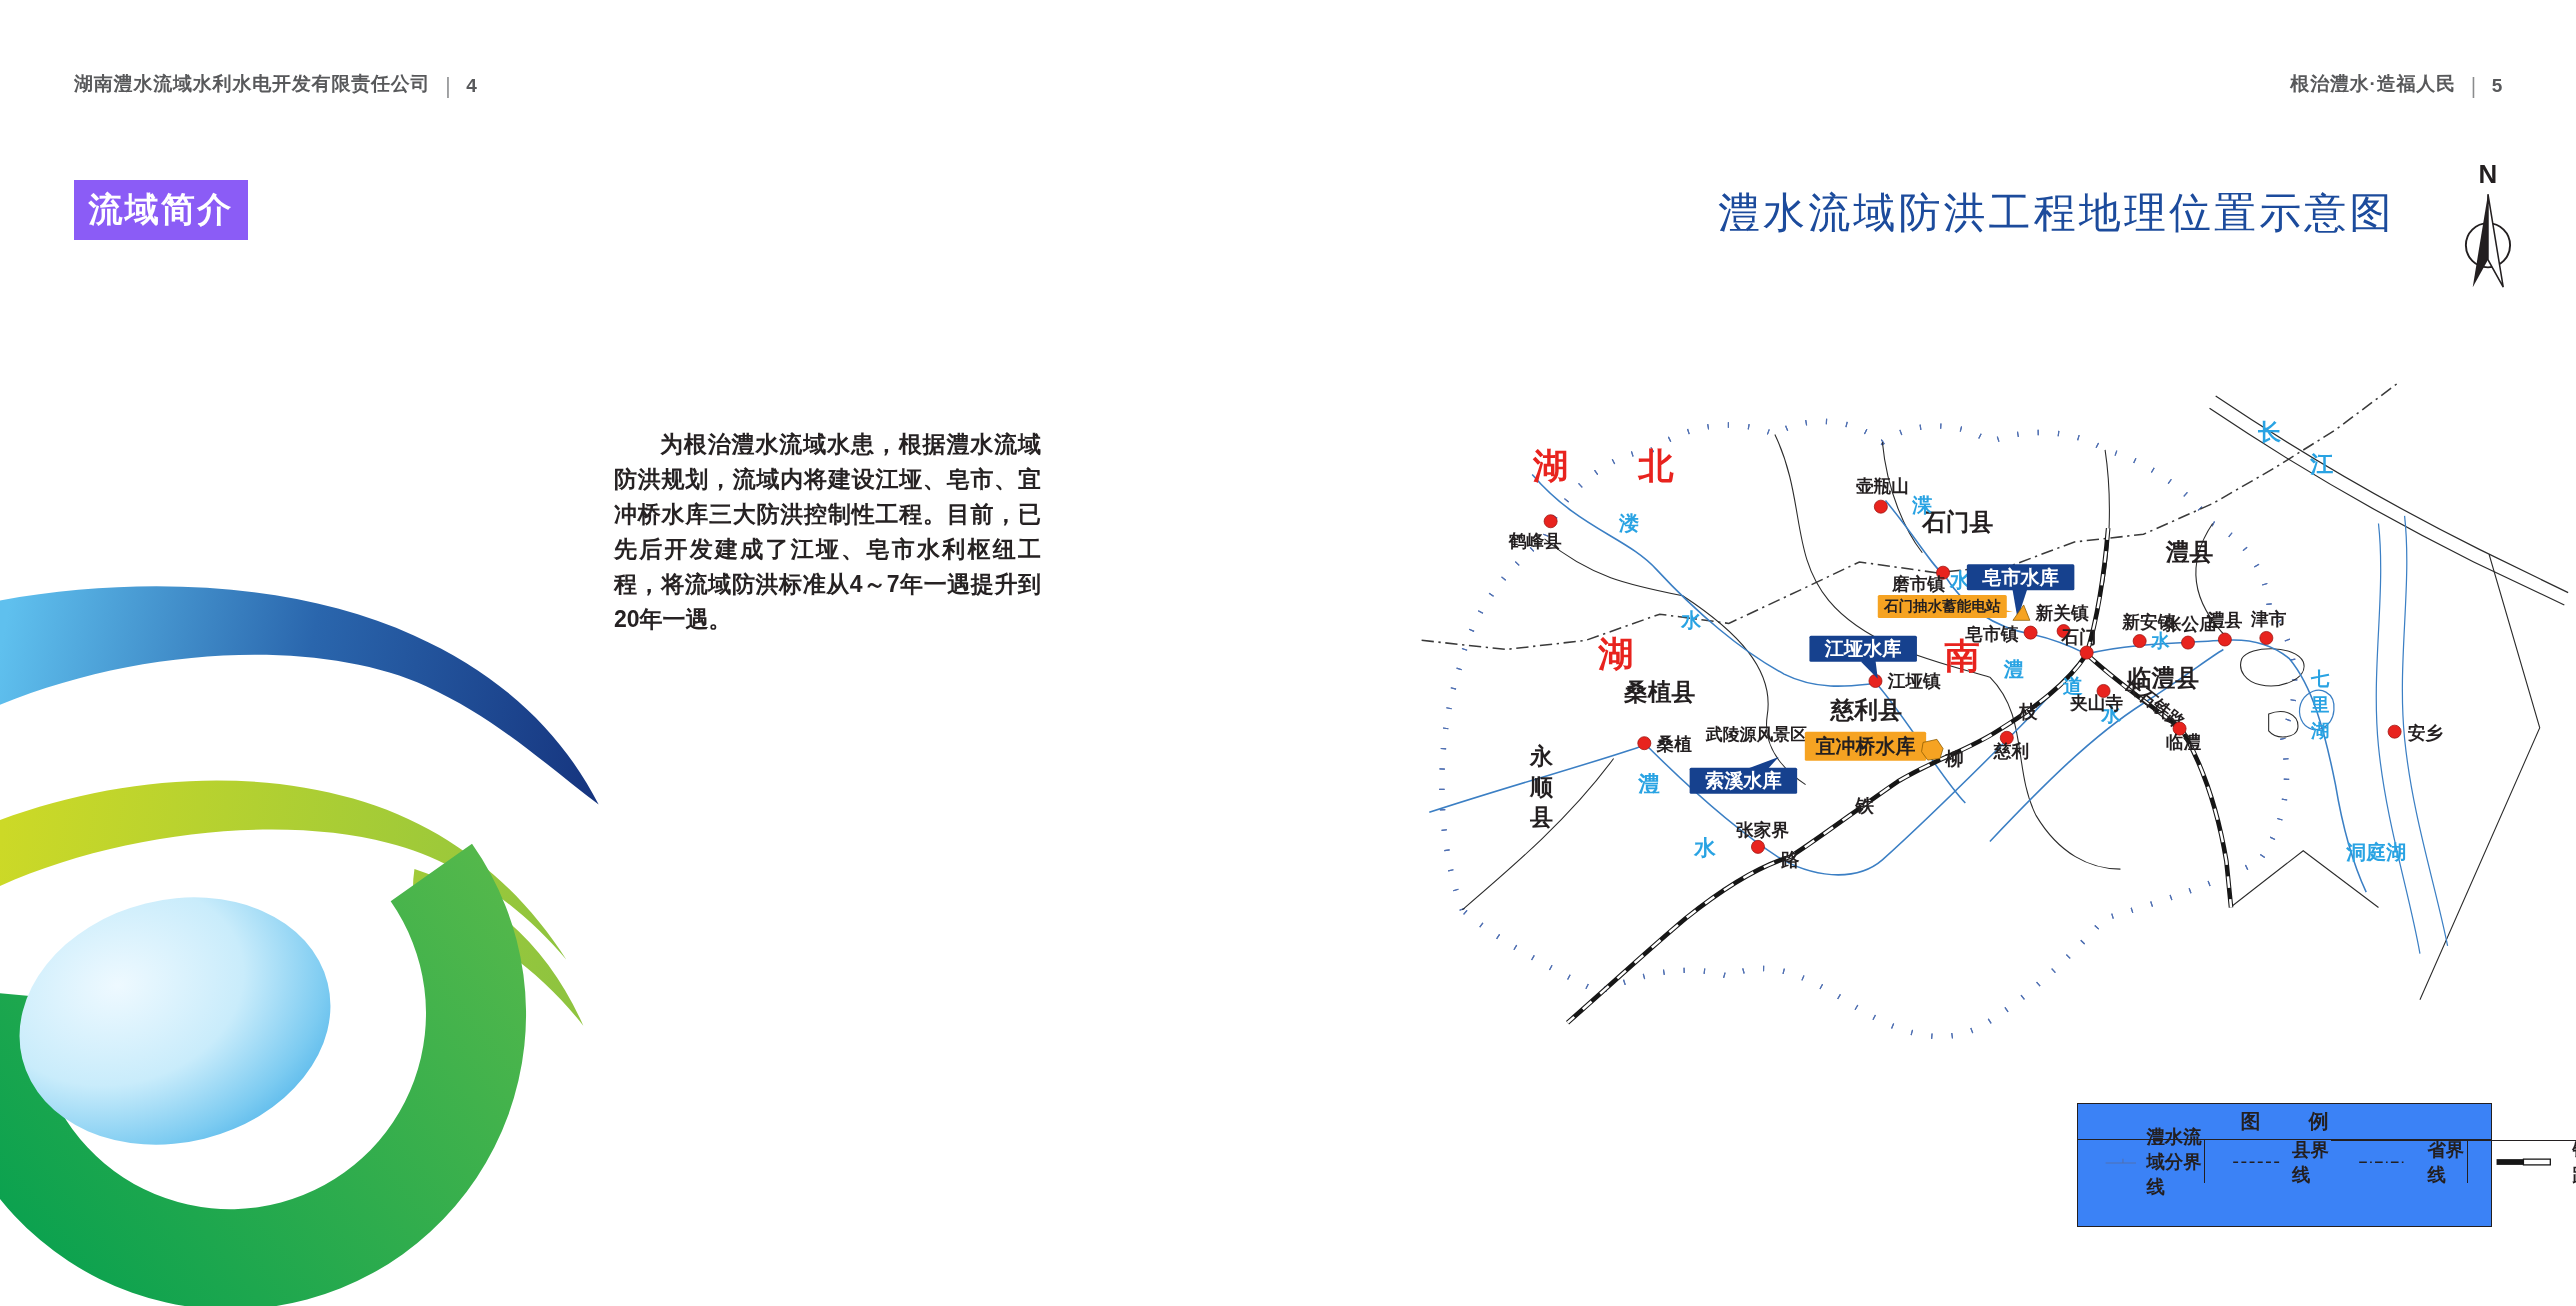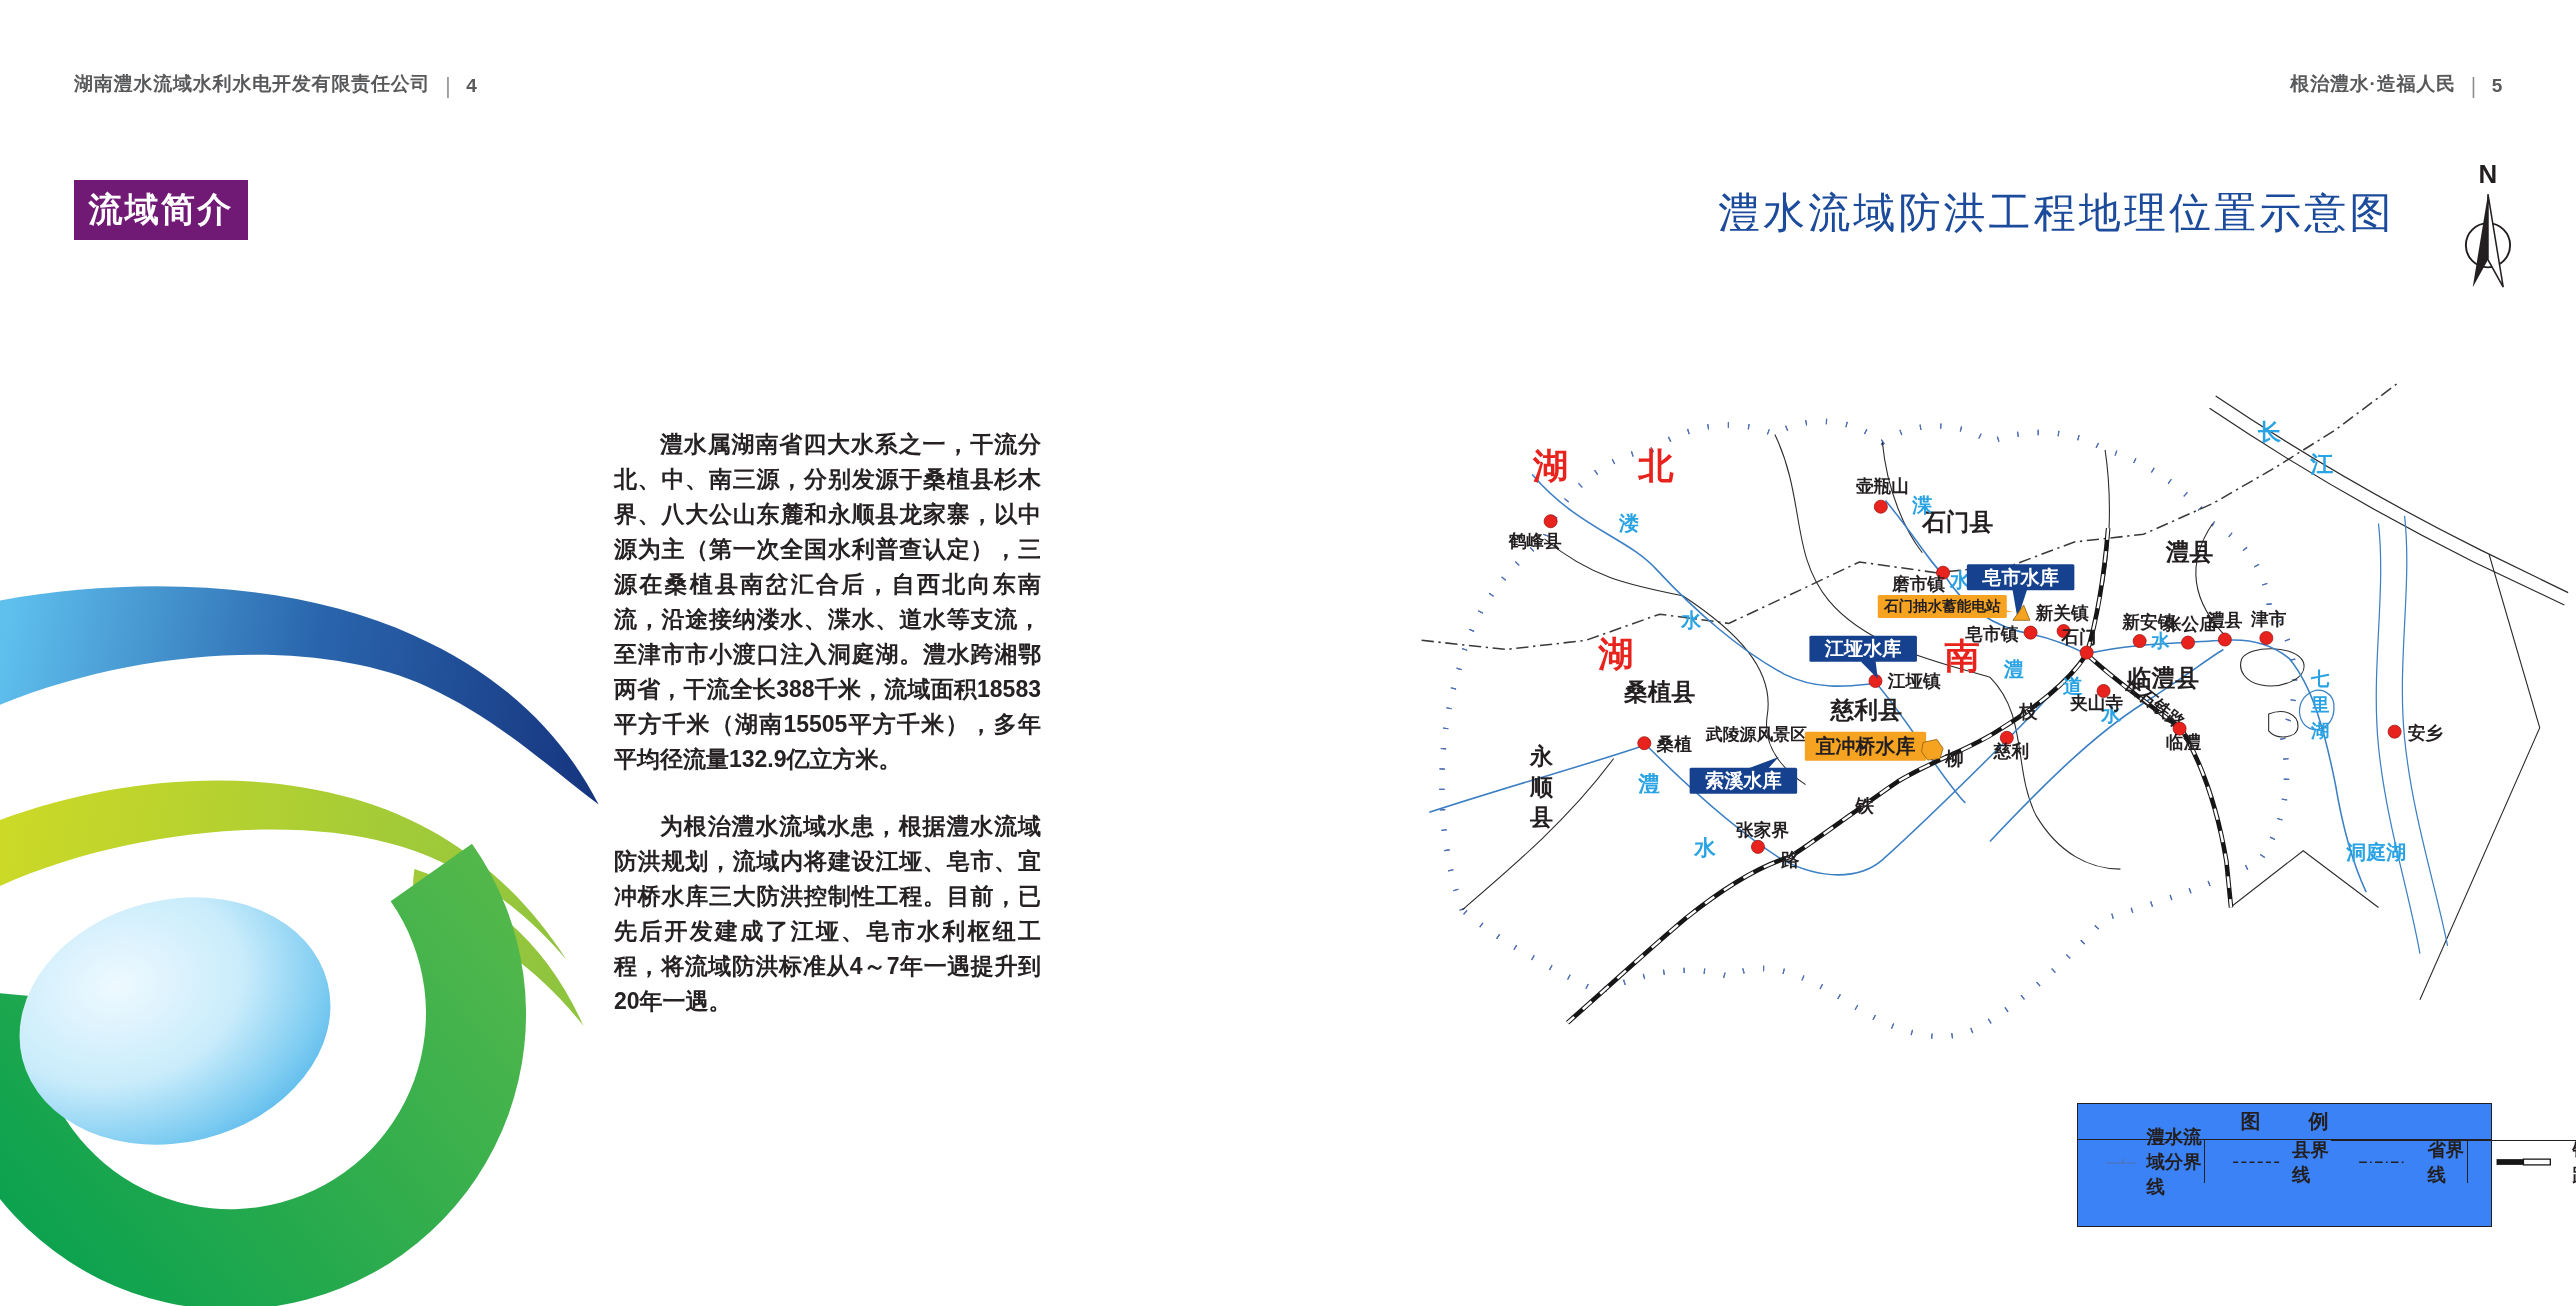--- a/index.html
+++ b/index.html
@@ -6,21 +6,21 @@
   body{
     width:2576px;height:1306px;position:relative;background:#ffffff;
     font-family:"Liberation Sans","DejaVu Sans",sans-serif;overflow:hidden;color:#231f20;
   }
   .hdr{position:absolute;top:71px;display:flex;align-items:flex-end;gap:15px;
        font-size:19px;font-weight:bold;color:#58595b;letter-spacing:0.8px;}
   .hdr-left{left:74px;}
   .hdr-right{right:73px;}
   .hdr .sep{font-weight:normal;color:#8a8b8d;transform:scaleY(1.2);}
   .section-title-box{
-    position:absolute;left:74px;top:180px;width:174px;height:60px;background:#701a75;
+    position:absolute;left:74px;top:180px;width:174px;height:60px;background:#8b5cf6;
     display:flex;align-items:center;justify-content:center;
   }
   .section-title-box span{color:#ffffff;font-size:34px;font-weight:bold;letter-spacing:2.3px;}
   .body-text{
     position:absolute;left:614px;top:427px;width:427px;
     font-size:23px;line-height:35px;font-weight:bold;color:#262223;text-align:justify;
   }
   .body-text p{margin:0 0 32px 0;text-indent:2em;}
   .map-title{
     position:absolute;left:1718px;top:185px;font-size:42px;font-weight:normal;
@@ -54,21 +54,20 @@
   <span>根治澧水·造福人民</span>
   <span class="sep">|</span>
   <span>5</span>
 </div>
 
 <div class="section-title-box">
   <span>流域简介</span>
 </div>
 
 <div class="body-text">
-  <p>澧水属湖南省四大水系之一，干流分北、中、南三源，分别发源于桑植县杉木界、八大公山东麓和永顺县龙家寨，以中源为主（第一次全国水利普查认定），三源在桑植县南岔汇合后，自西北向东南流，沿途接纳溇水、渫水、道水等支流，至津市市小渡口注入洞庭湖。澧水跨湘鄂两省，干流全长388千米，流域面积18583平方千米（湖南15505平方千米），多年平均径流量132.9亿立方米。</p>
   <p>为根治澧水流域水患，根据澧水流域防洪规划，流域内将建设江垭、皂市、宜冲桥水库三大防洪控制性工程。目前，已先后开发建成了江垭、皂市水利枢纽工程，将流域防洪标准从4～7年一遇提升到20年一遇。</p>
 </div>
 
 <svg class="logo-svg" width="614" height="738" viewBox="0 740 800 961">
   <defs>
     <linearGradient id="blueGrad" gradientUnits="userSpaceOnUse" x1="0" y1="850" x2="780" y2="1000">
       <stop offset="0" stop-color="#5fc0ee"></stop>
         <stop offset="0.5" stop-color="#2a66ad"></stop>
         <stop offset="1" stop-color="#16357f"></stop>
     </linearGradient>

